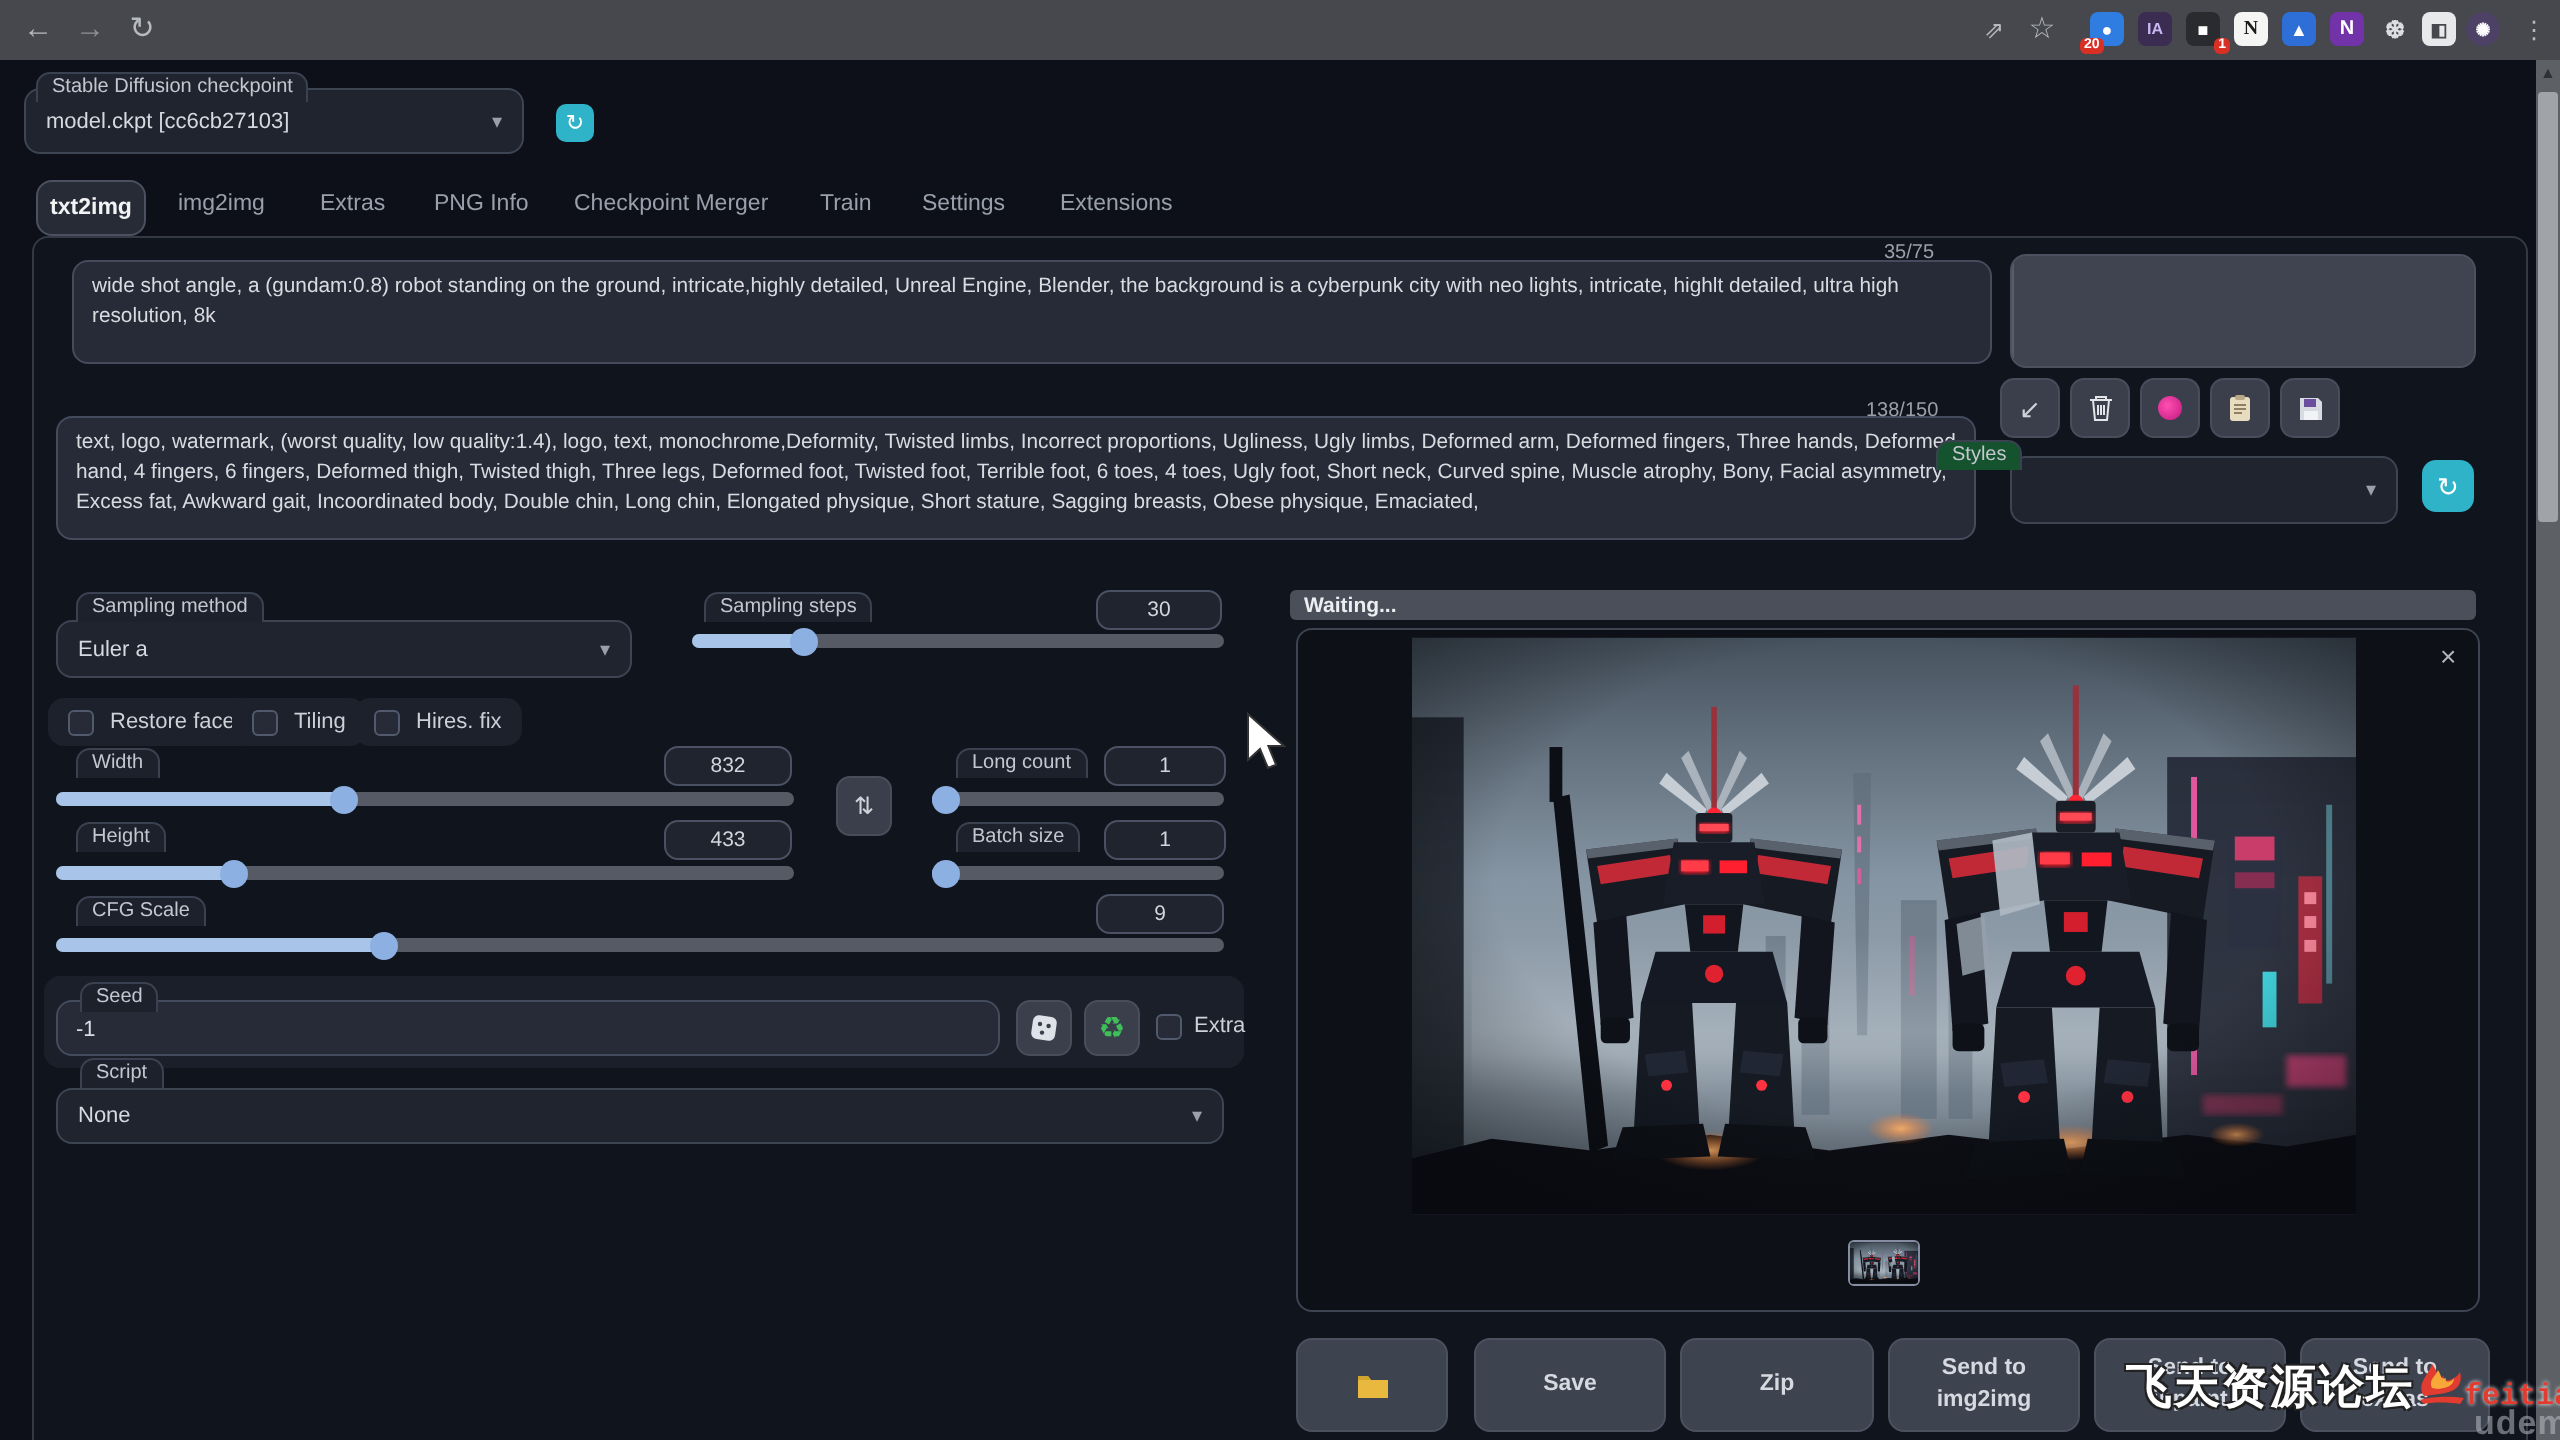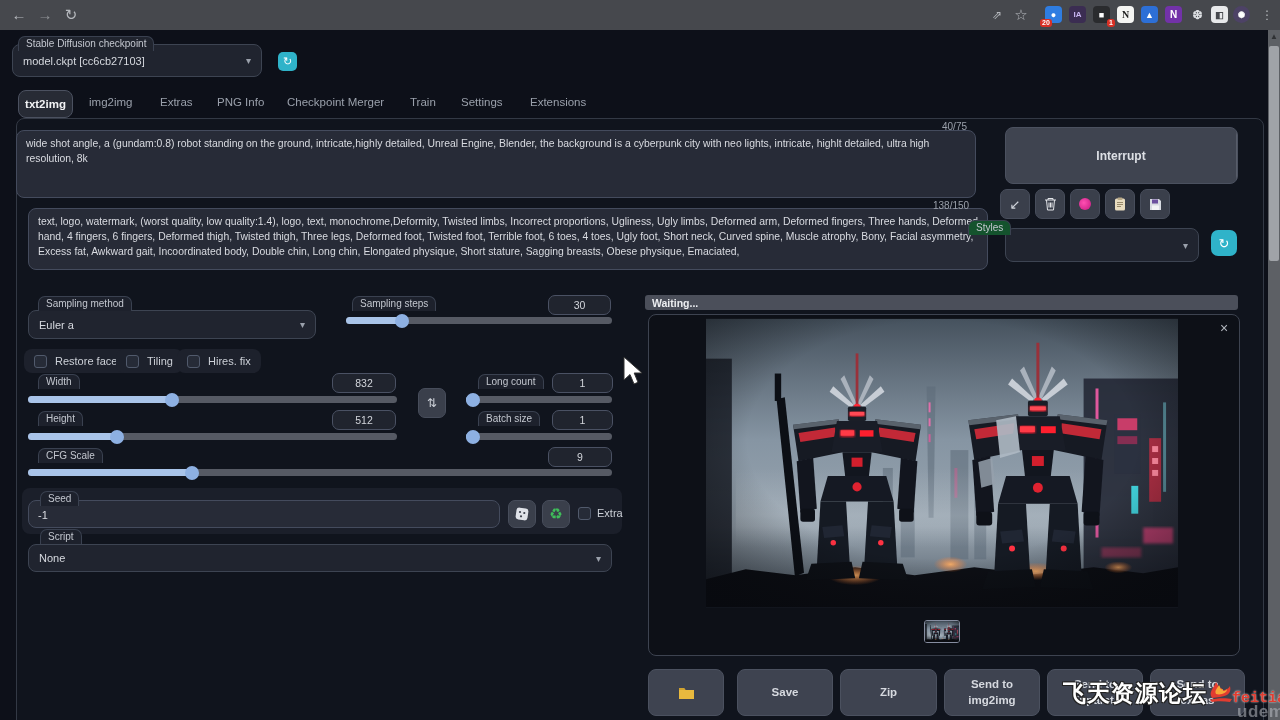--- a/index.html
+++ b/index.html
@@ -89,28 +89,27 @@
 <span class="tab" style="left:89px">img2img</span>
 <span class="tab" style="left:160px">Extras</span>
 <span class="tab" style="left:217px">PNG Info</span>
 <span class="tab" style="left:287px">Checkpoint Merger</span>
 <span class="tab" style="left:410px">Train</span>
 <span class="tab" style="left:461px">Settings</span>
 <span class="tab" style="left:530px">Extensions</span>
 
 <div class="panel"></div>
 
-<span class="counter" style="left:942px;top:121px">40/75</span>
-<div class="txtbox" style="left:16px;top:130px;width:960px;height:68px">wide shot angle, a (gundam:0.8) robot standing on the ground, intricate,highly detailed, Unreal Engine, Blender, the background is a cyberpunk city with neo lights, intricate, highlt detailed, ultra high resolution, 8k</div>
+<span class="counter" style="left:942px;top:121px">35/75</span>
+<div class="txtbox" style="left:36px;top:130px;width:960px;height:52px">wide shot angle, a (gundam:0.8) robot standing on the ground, intricate,highly detailed, Unreal Engine, Blender, the background is a cyberpunk city with neo lights, intricate, highlt detailed, ultra high resolution, 8k</div>
 
 <span class="counter" style="left:933px;top:200px">138/150</span>
 <div class="txtbox" style="left:28px;top:208px;width:960px;height:62px">text, logo, watermark, (worst quality, low quality:1.4), logo, text, monochrome,Deformity, Twisted limbs, Incorrect proportions, Ugliness, Ugly limbs, Deformed arm, Deformed fingers, Three hands, Deformed hand, 4 fingers, 6 fingers, Deformed thigh, Twisted thigh, Three legs, Deformed foot, Twisted foot, Terrible foot, 6 toes, 4 toes, Ugly foot, Short neck, Curved spine, Muscle atrophy, Bony, Facial asymmetry, Excess fat, Awkward gait, Incoordinated body, Double chin, Long chin, Elongated physique, Short stature, Sagging breasts, Obese physique, Emaciated,</div>
 
 <div class="abs" style="left:1005px;top:127px;width:231px;height:55px;background:#3f4450;border:1px solid #4b515f;border-radius:8px;overflow:hidden;display:flex">
-  <div style="flex:1;display:flex;align-items:center;justify-content:center;font-size:12px;font-weight:600;color:#dde0e5">Interrupt</div>
   <div style="width:1px;background:#585d69"></div>
 </div>
 
 <div class="tool-btn" style="left:1000px;top:189px">
   <span style="font-size:13px">↙</span>
 </div>
 <div class="tool-btn" style="left:1035px;top:189px">
   <svg width="13" height="14" viewBox="0 0 13 14">
     <path d="M1 3 h11 M4 3 V1.5 h5 V3 M2.5 3 l1 10 h6 l1-10 M5 5.5 v5 M6.5 5.5 v5 M8 5.5 v5" stroke="#e3e5e9" stroke-width="1" fill="none"></path>
   </svg>
@@ -179,21 +178,21 @@
 </div>
 
 <span class="chip-label" style="left:478px;top:374px">Long count</span>
 <div class="numbox" style="left:552px;top:373px;width:61px;height:20px">1</div>
 <div class="track" style="left:466px;top:396px;width:146px">
   <div class="fill" style="width: 5%;"></div>
   <div class="handle" style="left: 5%;"></div>
 </div>
 
 <span class="chip-label" style="left:38px;top:411px">Height</span>
-<div class="numbox" style="left:332px;top:410px;width:64px;height:20px">512</div>
+<div class="numbox" style="left:332px;top:410px;width:64px;height:20px">433</div>
 <div class="track" style="left:28px;top:433px;width:369px">
   <div class="fill" style="width: 24%;"></div>
   <div class="handle" style="left: 24%;"></div>
 </div>
 
 <span class="chip-label" style="left:478px;top:411px">Batch size</span>
 <div class="numbox" style="left:552px;top:410px;width:61px;height:20px">1</div>
 <div class="track" style="left:466px;top:433px;width:146px">
   <div class="fill" style="width: 5%;"></div>
   <div class="handle" style="left: 5%;"></div>

